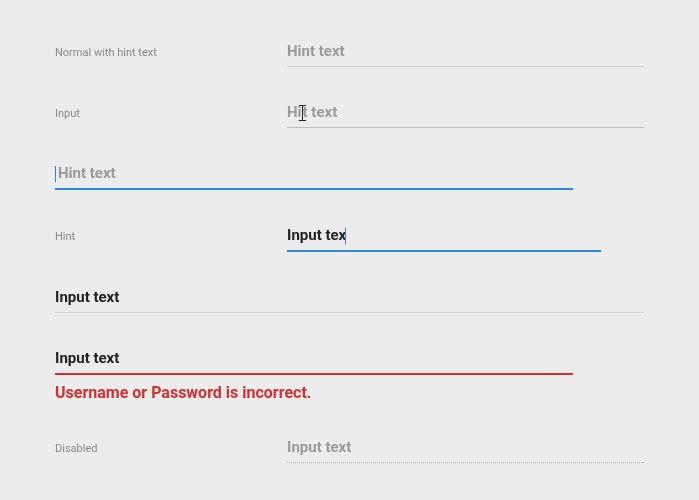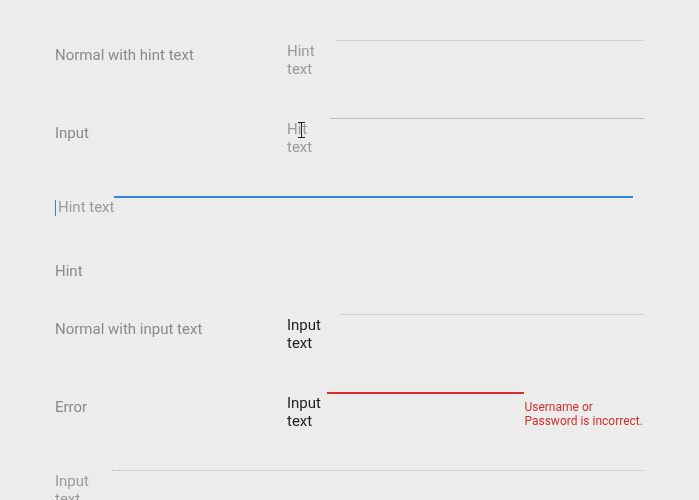--- a/index.html
+++ b/index.html
@@ -14,28 +14,29 @@
       font-family: -apple-system, BlinkMacSystemFont, "Segoe UI", Roboto, Helvetica, Arial, sans-serif;
       padding: 40px 55px;
     }
     .row {
       display: flex;
       align-items: flex-start;
       margin-bottom: 34px;
     }
     .label {
       width: 232px;
-      font-size: 15px;
+      font-size: 11px;
       color: #8a8a8a;
       padding-top: 6px;
     }
     .field-container {
       flex: 1;
       display: flex;
-      flex-direction: row;
+      flex-direction: column;
+      font-weight: bold;
     }
     .hint {
       color: #9a9a9a;
     }
     .value {
       color: #222;
     }
     .disabled-text {
       color: #9a9a9a;
     }
@@ -59,21 +60,21 @@
       background: #d42f2f;
       width: 88%;
     }
     .underline-dotted {
       height: 1px;
       width: 100%;
       border-bottom: 1px dotted #b5b5b5;
       background: transparent;
     }
     .error-message {
-      font-size: 12px;
+      font-size: 16px;
       color: #d42f2f;
       margin-top: 8px;
     }
     .cursor-line {
       display: inline-block;
       width: 1px;
       height: 16px;
       background: #2e86de;
       vertical-align: middle;
       margin-left: -1px;
@@ -139,37 +140,40 @@
 
 <div class="row">
   <div class="field-container">
     <div class="fake-input hint"><span class="cursor-start"></span><span>Hint text</span></div>
     <div class="underline-focus"></div>
   </div>
 </div>
 
 <div class="row">
   <div class="label">Hint</div>
+  <div class="field-container">
+    <div class="fake-input value"><span>Input tex</span><span class="cursor-line"></span></div>
+    <div class="underline-focus"></div>
+  </div>
 </div>
 
 <div class="row">
-  <div class="label">Normal with input text</div>
   <div class="field-container">
     <div class="fake-input value">Input text</div>
     <div class="underline"></div>
   </div>
 </div>
 
 <div class="row">
-  <div class="label">Error</div>
   <div class="field-container">
     <div class="fake-input value">Input text</div>
     <div class="underline-error"></div>
     <div class="error-message">Username or Password is incorrect.</div>
   </div>
 </div>
 
 <div class="row" style="margin-bottom:0;">
+  <div class="label">Disabled</div>
   <div class="field-container">
     <div class="fake-input disabled-text">Input text</div>
     <div class="underline-dotted"></div>
   </div>
 </div>
 
 </body></html>

